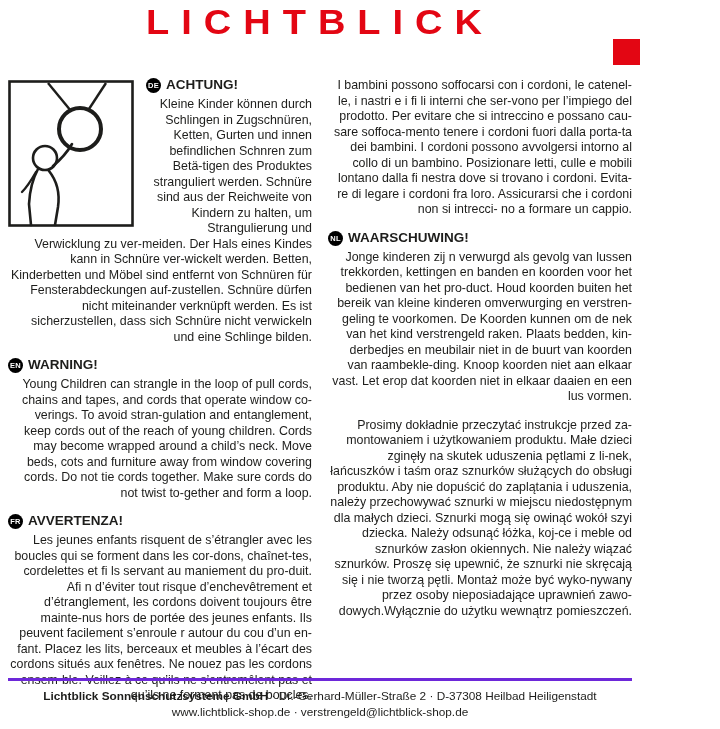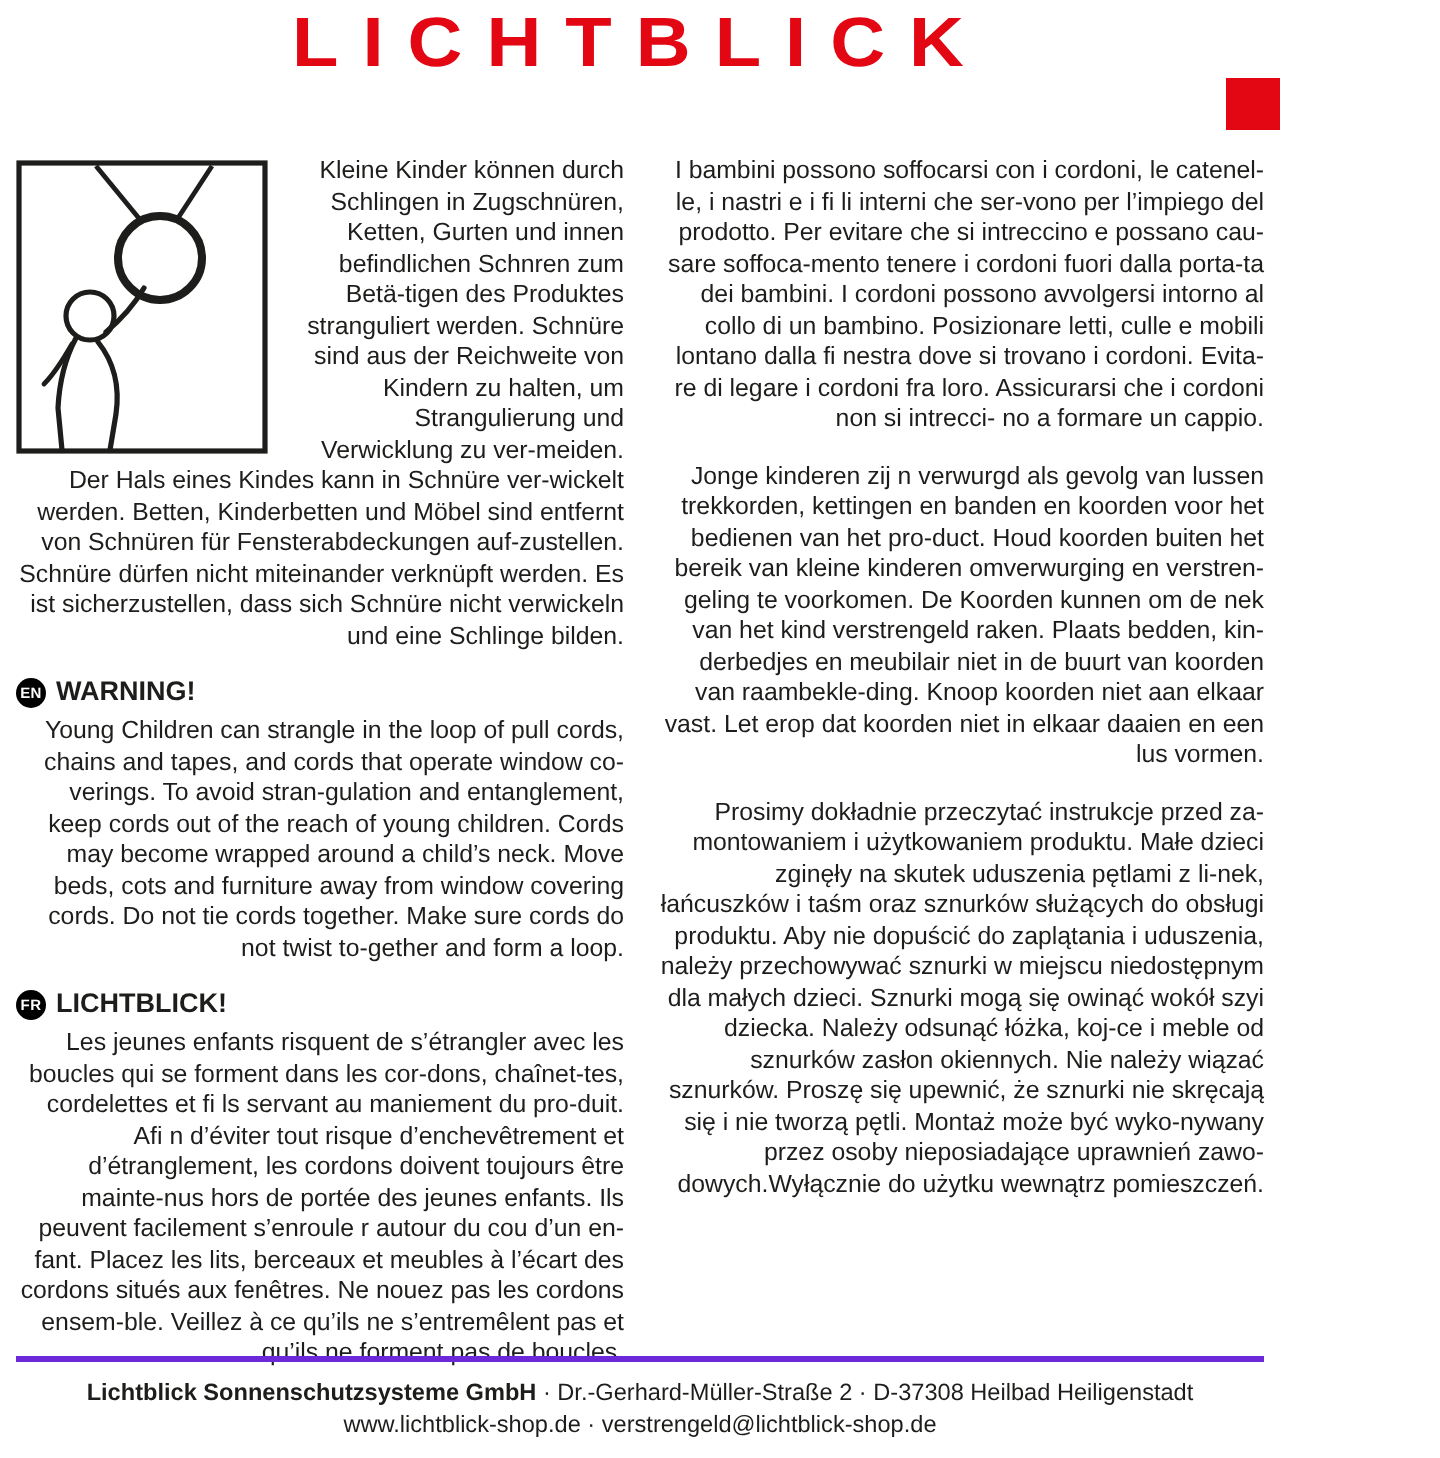--- a/index.html
+++ b/index.html
@@ -84,48 +84,56 @@
           <circle cx="72" cy="49" r="21" fill="none" stroke="#1d1d1b" stroke-width="4"></circle>
           <circle cx="37" cy="78" r="12" fill="none" stroke="#1d1d1b" stroke-width="2.6"></circle>
           <path d="M45 86 Q57 76 64 64" fill="none" stroke="#1d1d1b" stroke-width="2.6" stroke-linecap="round"></path>
           <path d="M30 89 Q22 104 21 124 L23 145" fill="none" stroke="#1d1d1b" stroke-width="2.6" stroke-linecap="round"></path>
           <path d="M41 91 Q53 106 50 127 L47 145" fill="none" stroke="#1d1d1b" stroke-width="2.6" stroke-linecap="round"></path>
           <path d="M28 92 Q20 106 14 112" fill="none" stroke="#1d1d1b" stroke-width="2.4" stroke-linecap="round"></path>
         </svg>
       </div>
 
       <section class="warn">
+        <div class="w-head">
+          <span class="badge">DE</span>
+          <h2 class="w-title">ACHTUNG!</h2>
+        </div>
         <p class="w-body">Kleine Kinder können durch Schlingen in Zugschnüren, Ketten, Gurten und innen befindlichen Schnren zum Betä-tigen des Produktes stranguliert werden. Schnüre sind aus der Reichweite von Kindern zu halten, um Strangulierung und Verwicklung zu ver-meiden. Der Hals eines Kindes kann in Schnüre ver-wickelt werden. Betten, Kinderbetten und Möbel sind entfernt von Schnüren für Fensterabdeckungen auf-zustellen. Schnüre dürfen nicht miteinander verknüpft werden. Es ist sicherzustellen, dass sich Schnüre nicht verwickeln und eine Schlinge bilden.</p>
       </section>
 
       <section class="warn">
         <div class="w-head">
           <span class="badge">EN</span>
           <h2 class="w-title">WARNING!</h2>
         </div>
         <p class="w-body">Young Children can strangle in the loop of pull cords, chains and tapes, and cords that operate window co-verings. To avoid stran-gulation and entanglement, keep cords out of the reach of young children. Cords may become wrapped around a child’s neck. Move beds, cots and furniture away from window covering cords. Do not tie cords together. Make sure cords do not twist to-gether and form a loop.</p>
       </section>
 
       <section class="warn">
         <div class="w-head">
           <span class="badge">FR</span>
-          <h2 class="w-title">LICHTBLICK!</h2>
+          <h2 class="w-title">AVVERTENZA!</h2>
         </div>
         <p class="w-body">Les jeunes enfants risquent de s’étrangler avec les boucles qui se forment dans les cor-dons, chaînet-tes, cordelettes et fi ls servant au maniement du pro-duit. Afi n d’éviter tout risque d’enchevêtrement et d’étranglement, les cordons doivent toujours être mainte-nus hors de portée des jeunes enfants. Ils peuvent facilement s’enroule r autour du cou d’un en-fant. Placez les lits, berceaux et meubles à l’écart des cordons situés aux fenêtres. Ne nouez pas les cordons ensem-ble. Veillez à ce qu’ils ne s’entremêlent pas et qu’ils ne forment pas de boucles.</p>
       </section>
 
     </div>
 
     <div class="col">
 
       <section class="warn">
         <p class="w-body">I bambini possono soffocarsi con i cordoni, le catenel-le, i nastri e i fi li interni che ser-vono per l’impiego del prodotto. Per evitare che si intreccino e possano cau-sare soffoca-mento tenere i cordoni fuori dalla porta-ta dei bambini. I cordoni possono avvolgersi intorno al collo di un bambino. Posizionare letti, culle e mobili lontano dalla fi nestra dove si trovano i cordoni. Evita-re di legare i cordoni fra loro. Assicurarsi che i cordoni non si intrecci- no a formare un cappio.</p>
       </section>
 
       <section class="warn">
+        <div class="w-head">
+          <span class="badge">NL</span>
+          <h2 class="w-title">WAARSCHUWING!</h2>
+        </div>
         <p class="w-body">Jonge kinderen zij n verwurgd als gevolg van lussen trekkorden, kettingen en banden en koorden voor het bedienen van het pro-duct. Houd koorden buiten het bereik van kleine kinderen omverwurging en verstren-geling te voorkomen. De Koorden kunnen om de nek van het kind verstrengeld raken.  Plaats bedden, kin-derbedjes en meubilair niet in de buurt van koorden van raambekle-ding. Knoop koorden niet aan elkaar vast. Let erop dat koorden niet in elkaar daaien en een lus vormen.</p>
       </section>
 
       <section class="warn">
         <p class="w-body">Prosimy dokładnie przeczytać instrukcje przed za-montowaniem i użytkowaniem produktu. Małe dzieci zginęły na skutek uduszenia pętlami z li-nek, łańcuszków i taśm oraz sznurków służących do obsługi produktu. Aby nie dopuścić do zaplątania i uduszenia, należy przechowywać sznurki w miejscu niedostępnym dla małych dzieci. Sznurki mogą się owinąć wokół szyi dziecka. Należy odsunąć łóżka, koj-ce i meble od sznurków zasłon okiennych. Nie należy wiązać sznurków. Proszę się upewnić, że sznurki nie skręcają się i nie tworzą pętli. Montaż może być wyko-nywany przez osoby nieposiadające uprawnień zawo-dowych.Wyłącznie do użytku wewnątrz pomieszczeń.</p>
       </section>
 
     </div>
   </div>
 

